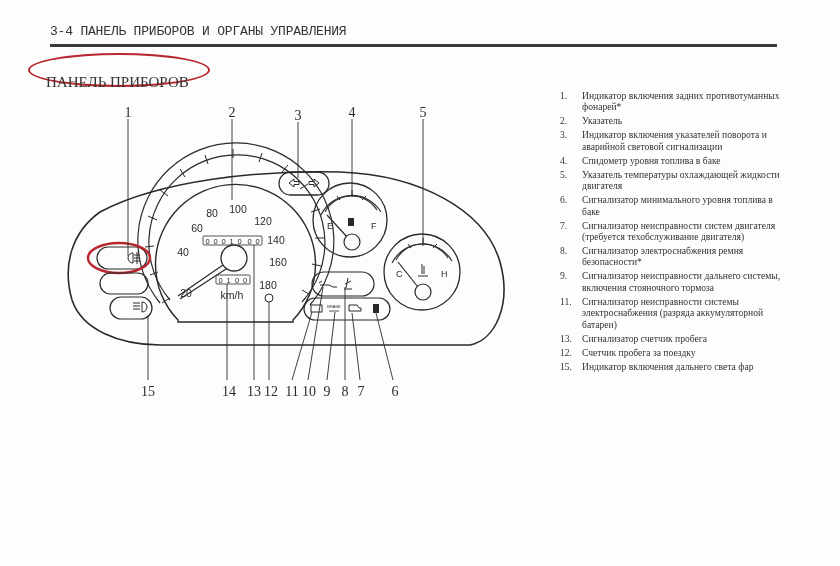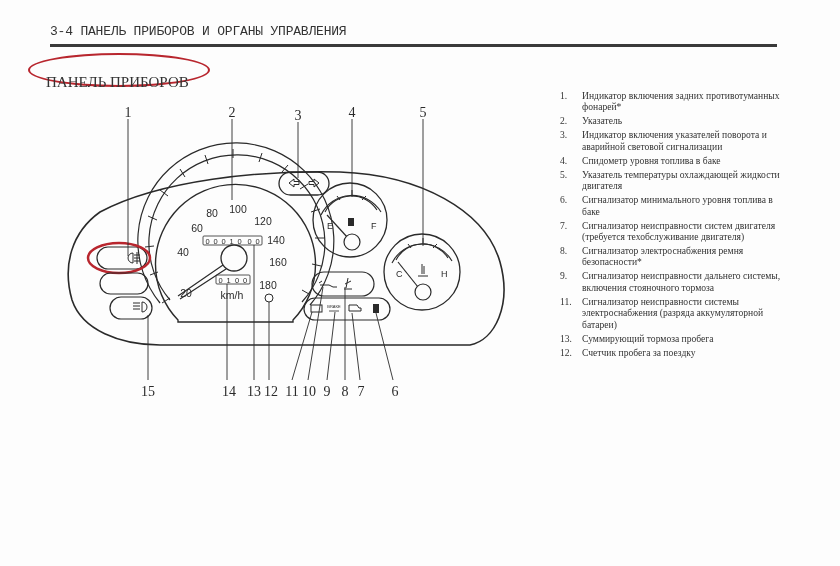--- a/index.html
+++ b/index.html
@@ -237,19 +237,23 @@
   <li>
       <span class="num">9.</span>
       <span class="txt">Сигнализатор неисправности дальнего системы, включения стояночного тормоза</span>
     </li>
   <li>
       <span class="num">11.</span>
       <span class="txt">Сигнализатор неисправности системы электроснабжения (разряда аккумуляторной батареи)</span>
     </li>
   <li>
       <span class="num">13.</span>
-      <span class="txt">Суммирующий тормоза пробега</span>
+      <span class="txt">Сигнализатор счетчик пробега</span>
     </li>
   <li>
       <span class="num">12.</span>
       <span class="txt">Счетчик пробега за поездку</span>
     </li>
+  <li>
+      <span class="num">15.</span>
+      <span class="txt">Индикатор включения дальнего света фар</span>
+    </li>
 </ol>
 
 </body></html>

